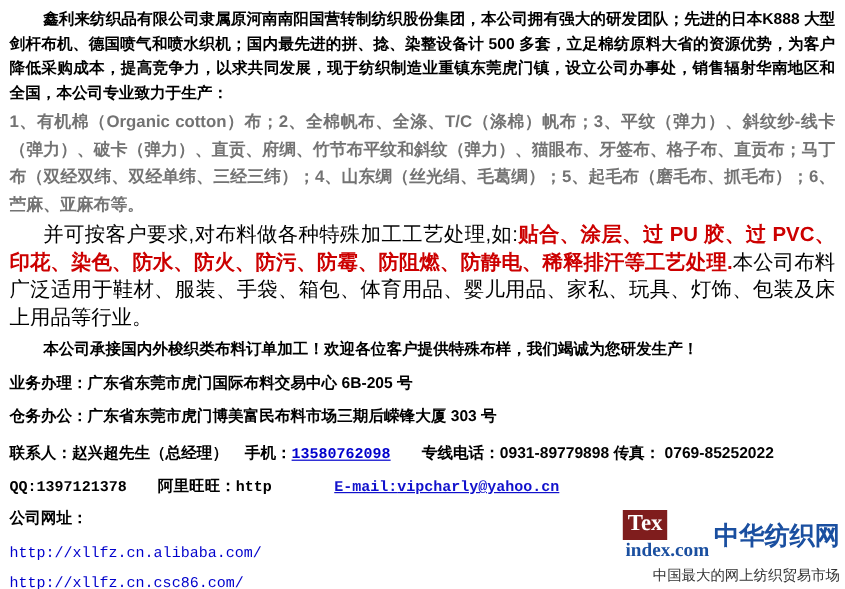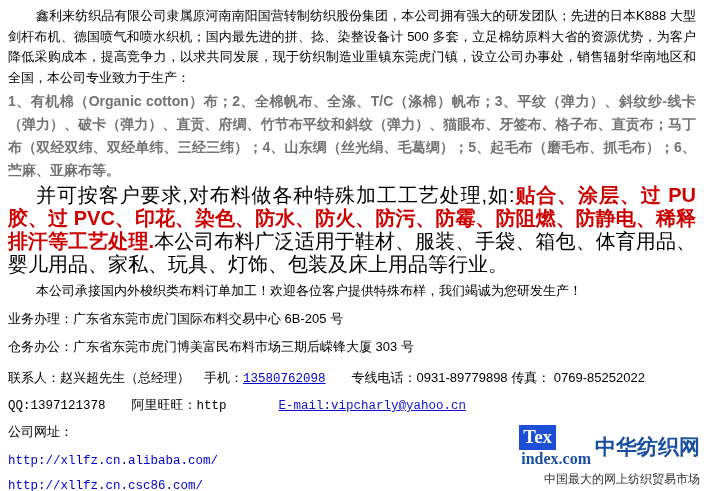--- a/index.html
+++ b/index.html
@@ -23,39 +23,40 @@
     box-sizing: border-box;
     padding: 6px 8px 0 8px;
   }
   p {
     margin: 0;
     line-height: 20px;
     text-align: justify;
   }
   .para {
     margin-bottom: 2px;
+    font-weight: bold;
   }
   .indent {
     text-indent: 28px;
   }
   .intro {
     font-size: 13px;
     line-height: 20.5px;
     color: #000;
   }
   .green {
     color: #737373;
     font-weight: bold;
     font-size: 14px;
     line-height: 23px;
   }
   .red {
     color: #cc0000;
     font-weight: bold;
-    font-size: 20px;
+    font-size: 17px;
     line-height: 23px;
   }
   .red .lead {
     color: #000000;
     font-weight: normal;
   }
   .plain {
     font-size: 13px;
     line-height: 22px;
   }
@@ -105,21 +106,21 @@
     text-align: right;
   }
   .logo-row {
     display: flex;
     align-items: center;
     justify-content: flex-end;
     gap: 4px;
   }
   .logo-mark {
     display: inline-block;
-    background: #1d4ed8;
+    background: #7f1d1d;
     color: #fff;
     font-weight: bold;
     font-size: 19px;
     line-height: 22px;
     padding: 1px 4px 2px 4px;
     letter-spacing: 0px;
     font-family: "Liberation Serif", serif;
   }
   .logo-cn {
     color: #1a4fa0;

